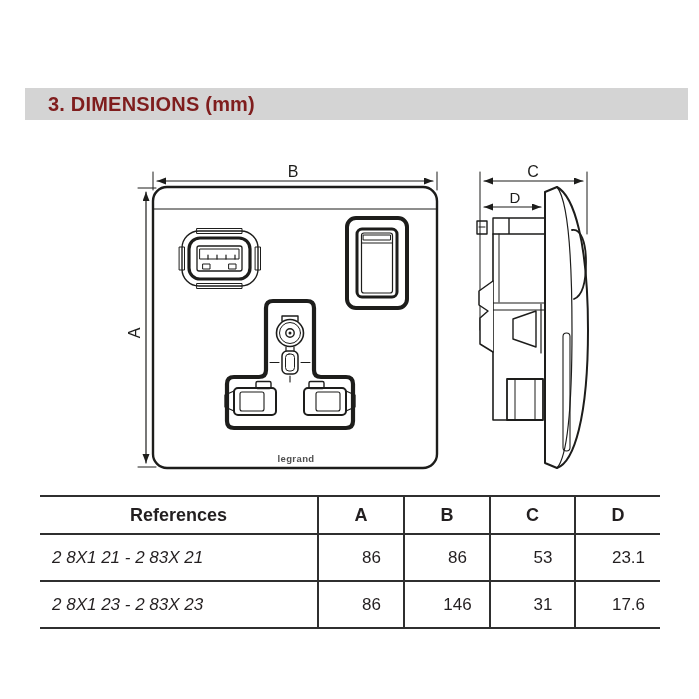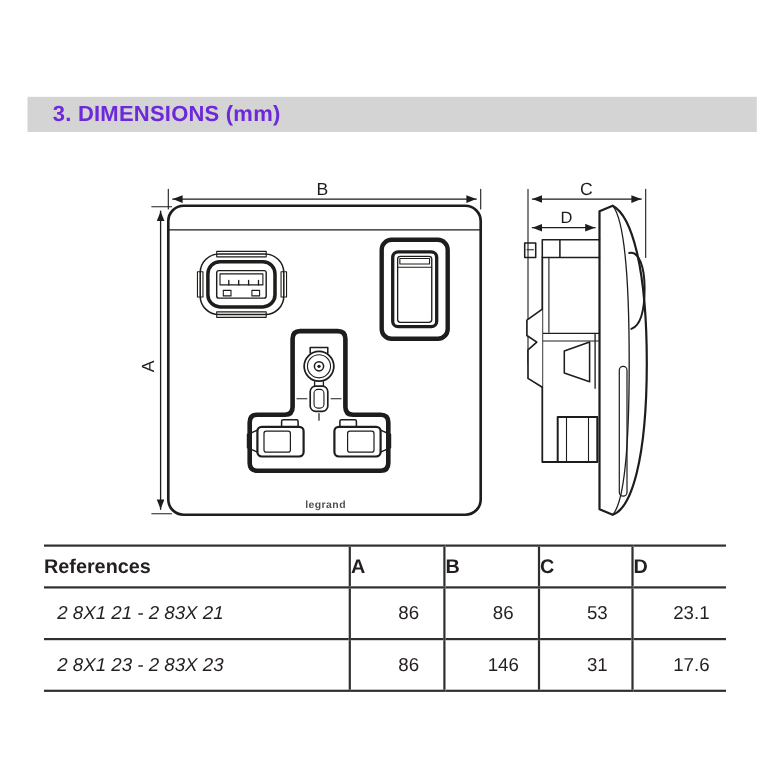--- a/index.html
+++ b/index.html
@@ -5,34 +5,34 @@
   html,body{margin:0;padding:0;}
   body{
     width:699px;height:699px;background:#ffffff;position:relative;
     font-family:"Liberation Sans", sans-serif;color:#231f20;overflow:hidden;
   }
   .title-bar{
     position:absolute;left:25px;top:88px;width:663px;height:32px;
     background:#d4d4d4;display:flex;align-items:center;
   }
   .title-text{
-    font-size:20px;font-weight:bold;color:#6d28d9;padding-left:23px;letter-spacing:.2px;
+    font-size:20px;font-weight:bold;color:#7f1d1d;padding-left:23px;letter-spacing:.2px;
   }
   svg.drawing{position:absolute;left:0;top:0;width:699px;height:699px;}
   svg text{font-family:"Liberation Sans", sans-serif;fill:#1d1d1b;}
   .dim-label{font-size:16px;}
   .dim-label-small{font-size:15px;}
   .logo-text{font-size:9.5px;font-weight:bold;fill:#4f4f4f;letter-spacing:.4px;}
   table.dim-table{
     position:absolute;left:40px;top:495px;width:620px;
     border-collapse:collapse;table-layout:fixed;color:#231f20;
   }
   .dim-table th,.dim-table td{padding:0;vertical-align:middle;}
   .dim-table th{
-    height:36px;font-size:18px;font-weight:bold;text-align:left;
+    height:36px;font-size:18px;font-weight:bold;text-align:center;
     border-top:2px solid #2f2f2f;border-bottom:2px solid #2f2f2f;
   }
   .dim-table td{
     height:45px;font-size:17px;text-align:center;
     border-top:2px solid #2f2f2f;
     padding-left:21px;
   }
   .dim-table tr.last td{border-bottom:2px solid #2f2f2f;}
   .dim-table th + th, .dim-table td + td{border-left:2px solid #2f2f2f;}
   .dim-table td.ref-cell{text-align:left;padding-left:12px;font-size:17px;font-style:italic;}

